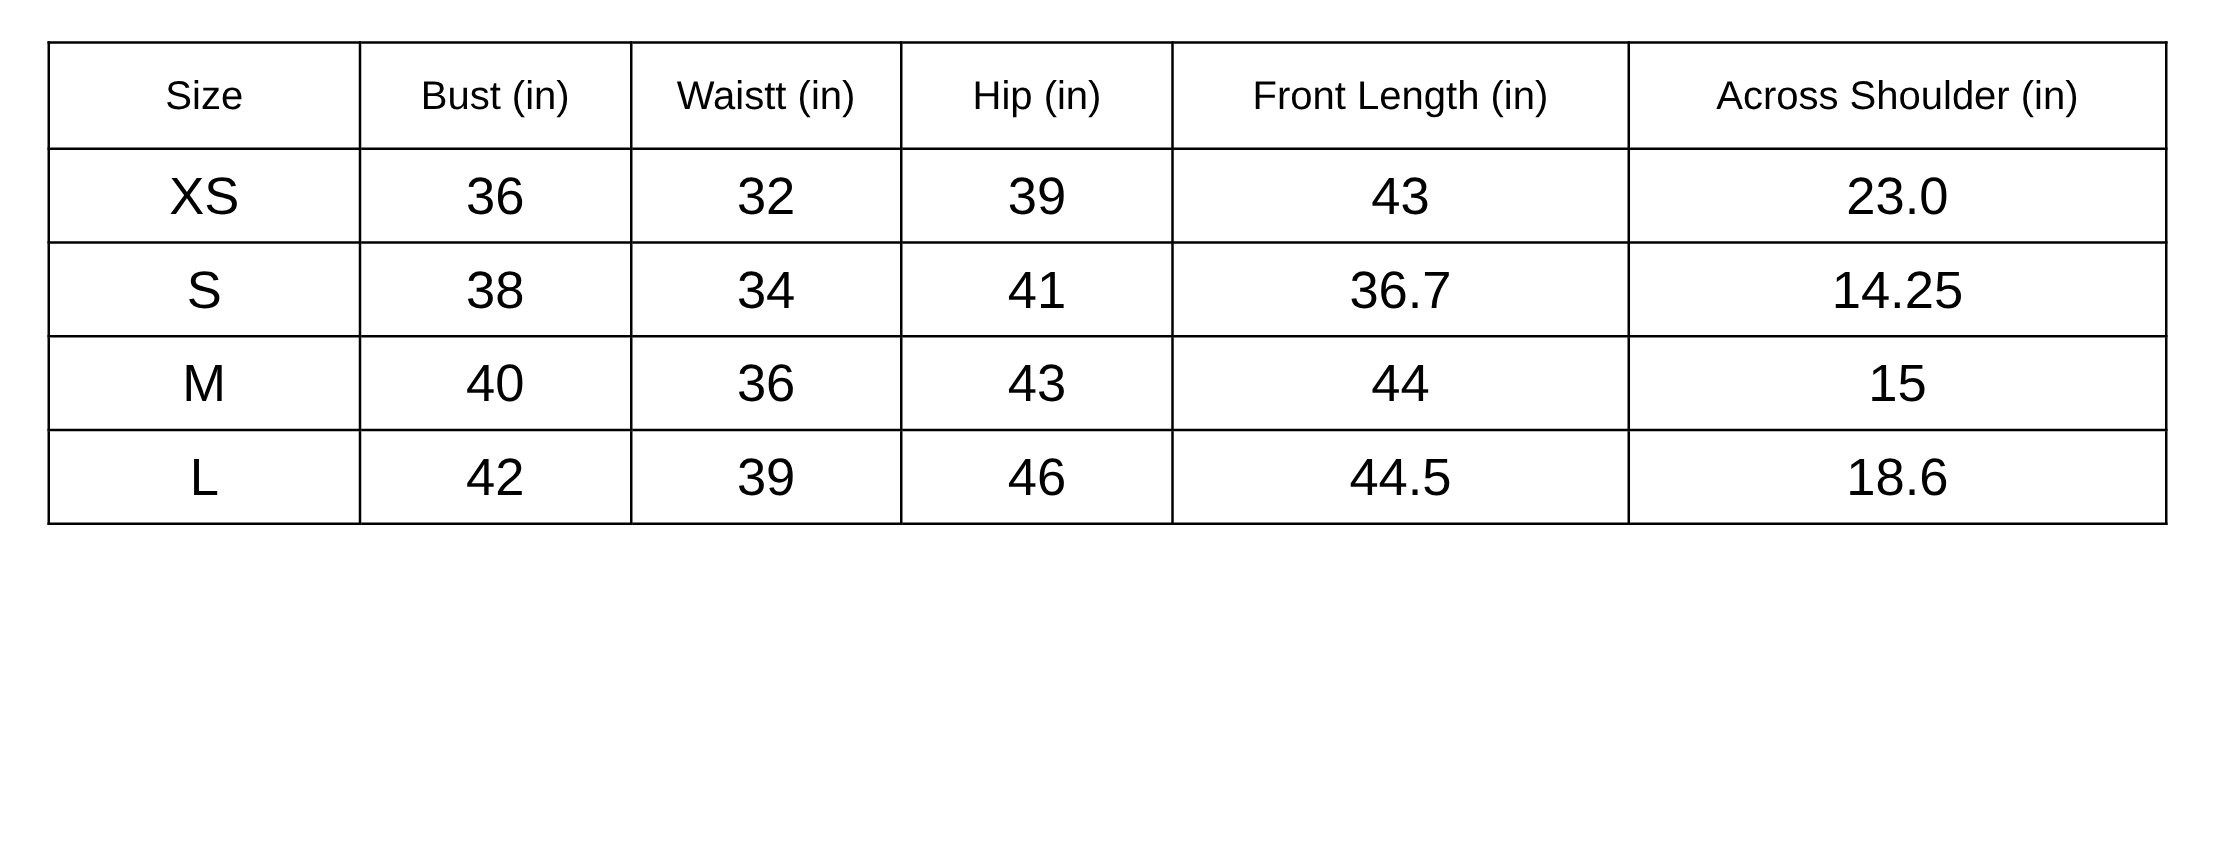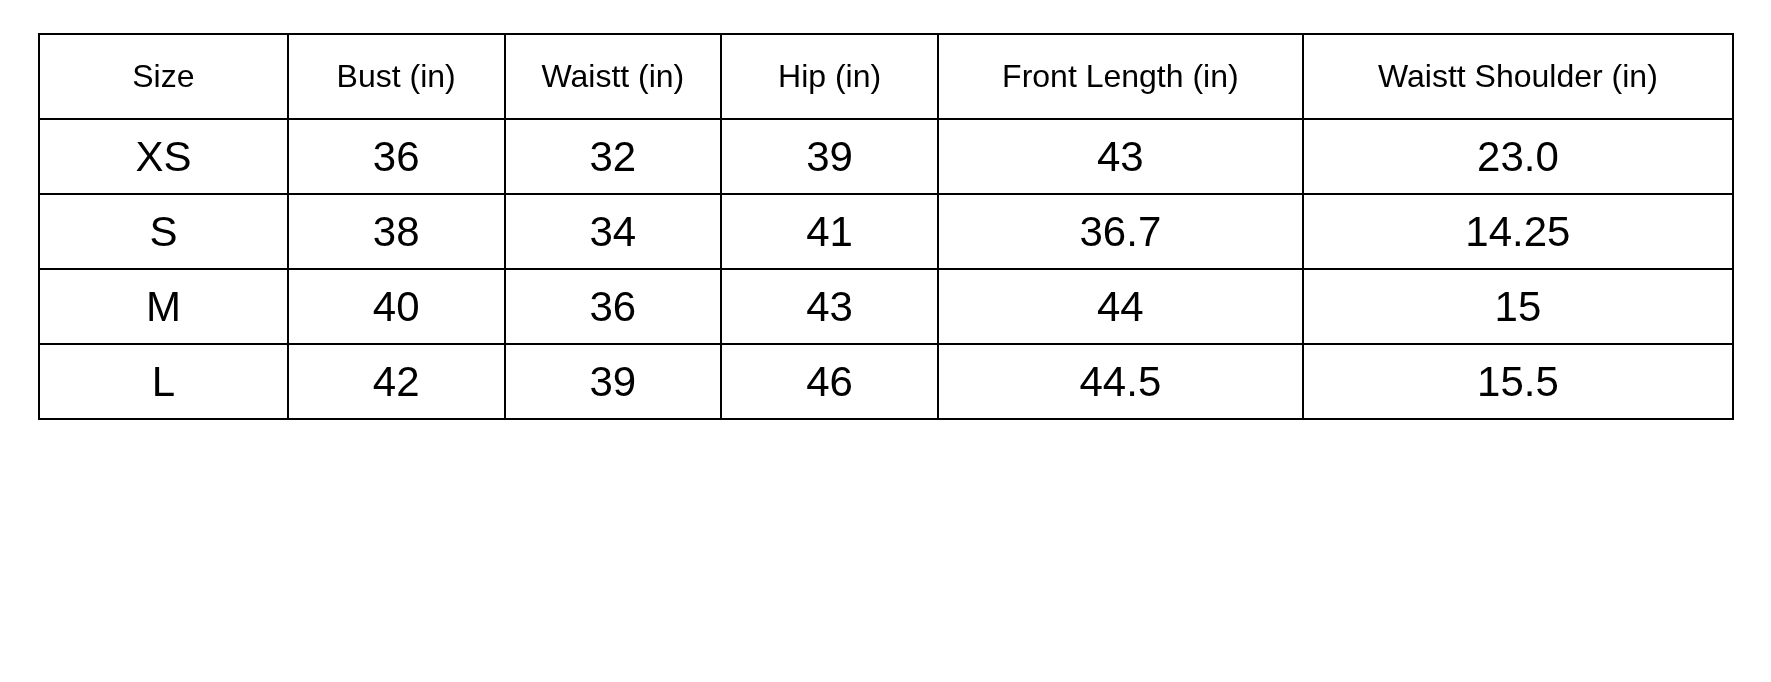--- a/index.html
+++ b/index.html
@@ -71,21 +71,21 @@
           <col class="c4">
           <col class="c5">
       </colgroup>
       <thead>
         <tr>
           <th>Size</th>
           <th>Bust (in)</th>
           <th>Waistt (in)</th>
           <th>Hip (in)</th>
           <th>Front Length (in)</th>
-          <th>Waistt Shoulder (in)</th>
+          <th>Across Shoulder (in)</th>
         </tr>
       </thead>
       <tbody>
         <tr>
           <td>XS</td>
           <td>36</td>
           <td>32</td>
           <td>39</td>
           <td>43</td>
           <td>23.0</td>
@@ -105,18 +105,18 @@
           <td>43</td>
           <td>44</td>
           <td>15</td>
         </tr>
         <tr>
           <td>L</td>
           <td>42</td>
           <td>39</td>
           <td>46</td>
           <td>44.5</td>
-          <td>15.5</td>
+          <td>18.6</td>
         </tr>
       </tbody>
     </table>
   </div>
 </div>
 
 </body></html>

